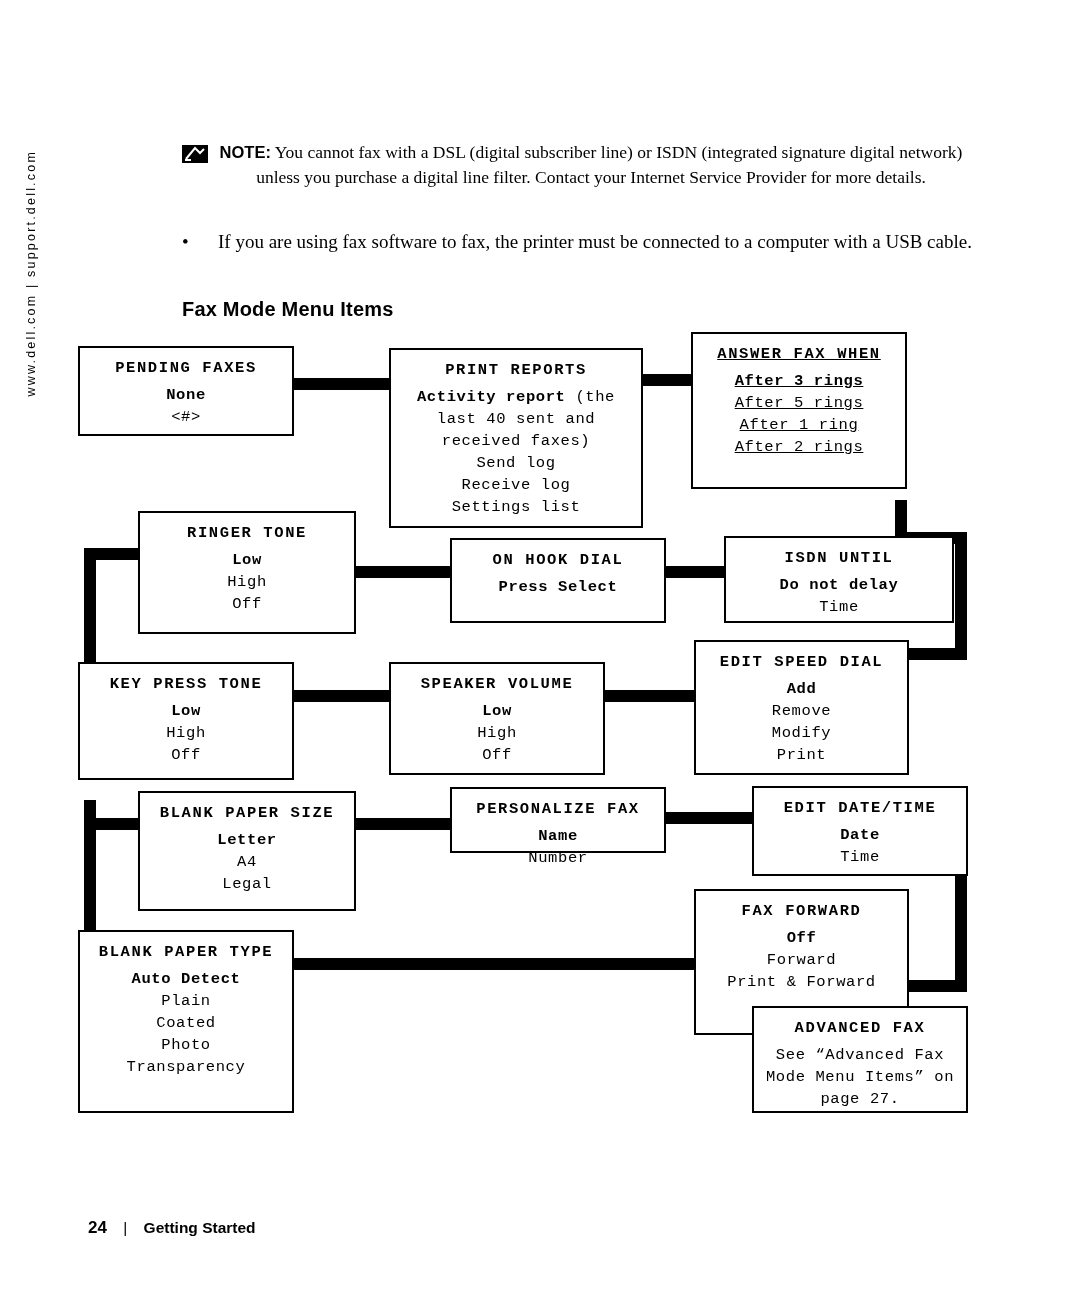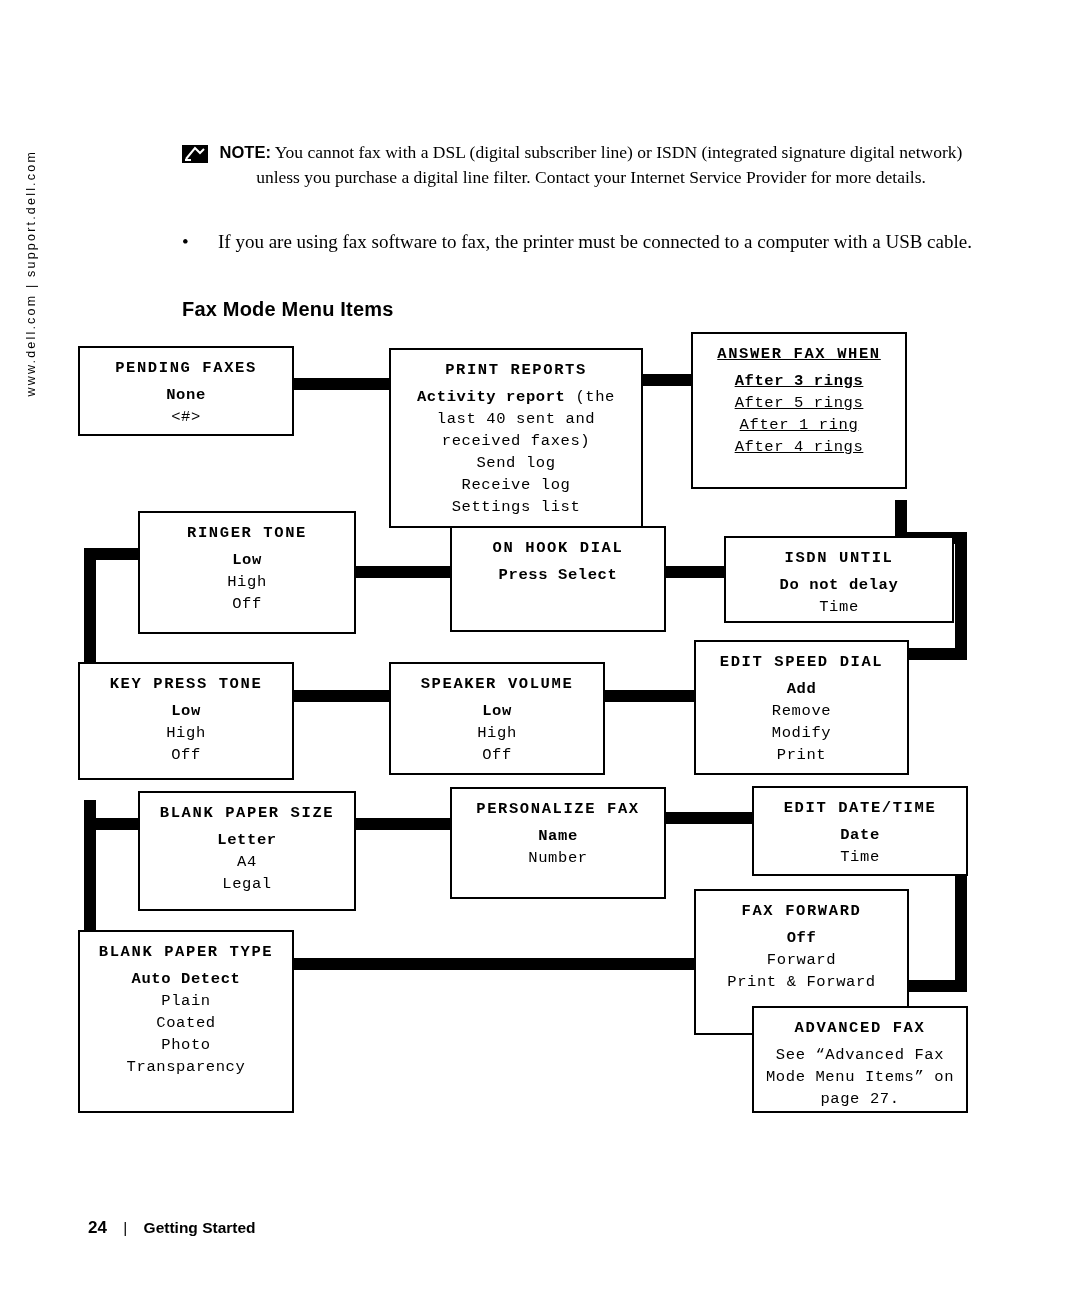--- a/index.html
+++ b/index.html
@@ -232,31 +232,31 @@
   <div class="opt">Send log</div>
   <div class="opt">Receive log</div>
   <div class="opt">Settings list</div>
 </div>
 
 <div class="mbox" style="left:691px; top:332px; width:216px; height:157px;text-decoration:underline;">
   <div class="title">ANSWER FAX WHEN</div>
   <div class="first">After 3 rings</div>
   <div class="opt">After 5 rings</div>
   <div class="opt">After 1 ring</div>
-  <div class="opt">After 4 rings</div>
+  <div class="opt">After 2 rings</div>
 </div>
 
 <div class="mbox" style="left:138px; top:511px; width:218px; height:123px;">
   <div class="title">RINGER TONE</div>
   <div class="first">Low</div>
   <div class="opt">High</div>
   <div class="opt">Off</div>
 </div>
 
-<div class="mbox" style="left:450px; top:526px; width:216px; height:106px;">
+<div class="mbox" style="left:450px; top:538px; width:216px; height:85px;">
   <div class="title">ON HOOK DIAL</div>
   <div class="first">Press Select</div>
 </div>
 
 <div class="mbox" style="left:724px; top:536px; width:230px; height:87px;">
   <div class="title">ISDN UNTIL</div>
   <div class="first">Do not delay</div>
   <div class="opt">Time</div>
 </div>
 
@@ -282,21 +282,21 @@
   <div class="opt">Print</div>
 </div>
 
 <div class="mbox" style="left:138px; top:791px; width:218px; height:120px;">
   <div class="title">BLANK PAPER SIZE</div>
   <div class="first">Letter</div>
   <div class="opt">A4</div>
   <div class="opt">Legal</div>
 </div>
 
-<div class="mbox" style="left:450px; top:787px; width:216px; height:112px;">
+<div class="mbox" style="left:450px; top:787px; width:216px; height:66px;">
   <div class="title">PERSONALIZE FAX</div>
   <div class="first">Name</div>
   <div class="opt">Number</div>
 </div>
 
 <div class="mbox" style="left:752px; top:786px; width:216px; height:90px;">
   <div class="title">EDIT DATE/TIME</div>
   <div class="first">Date</div>
   <div class="opt">Time</div>
 </div>

